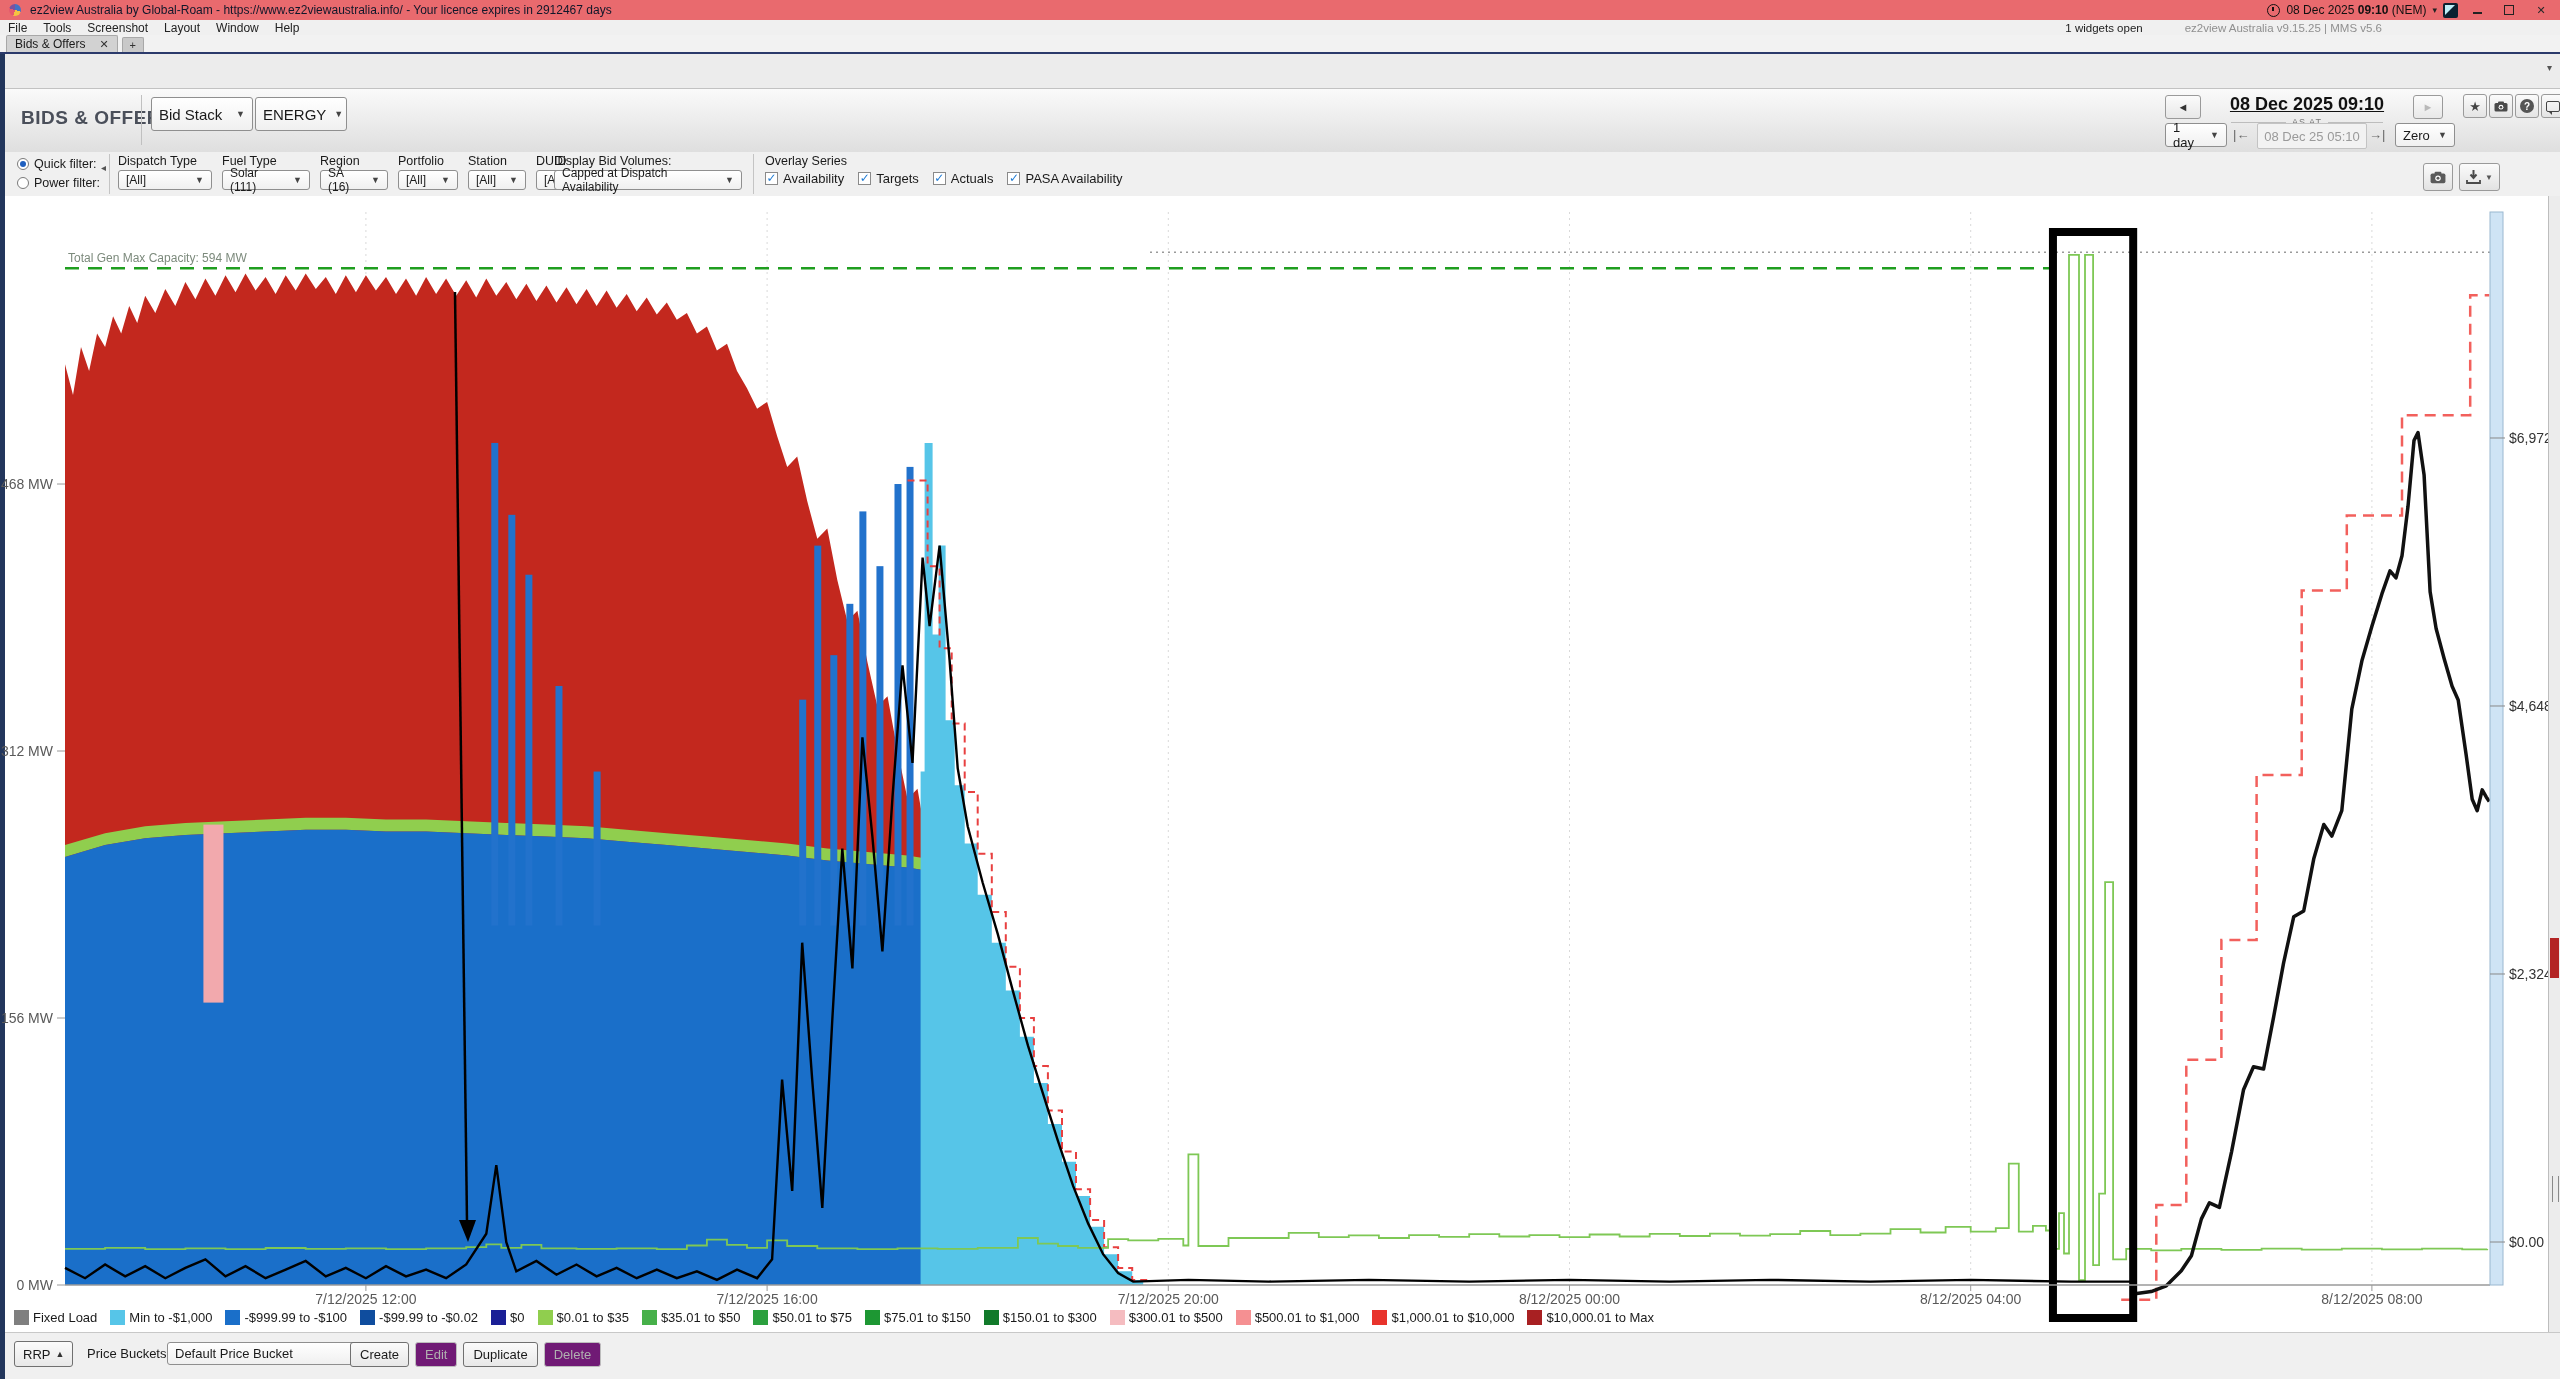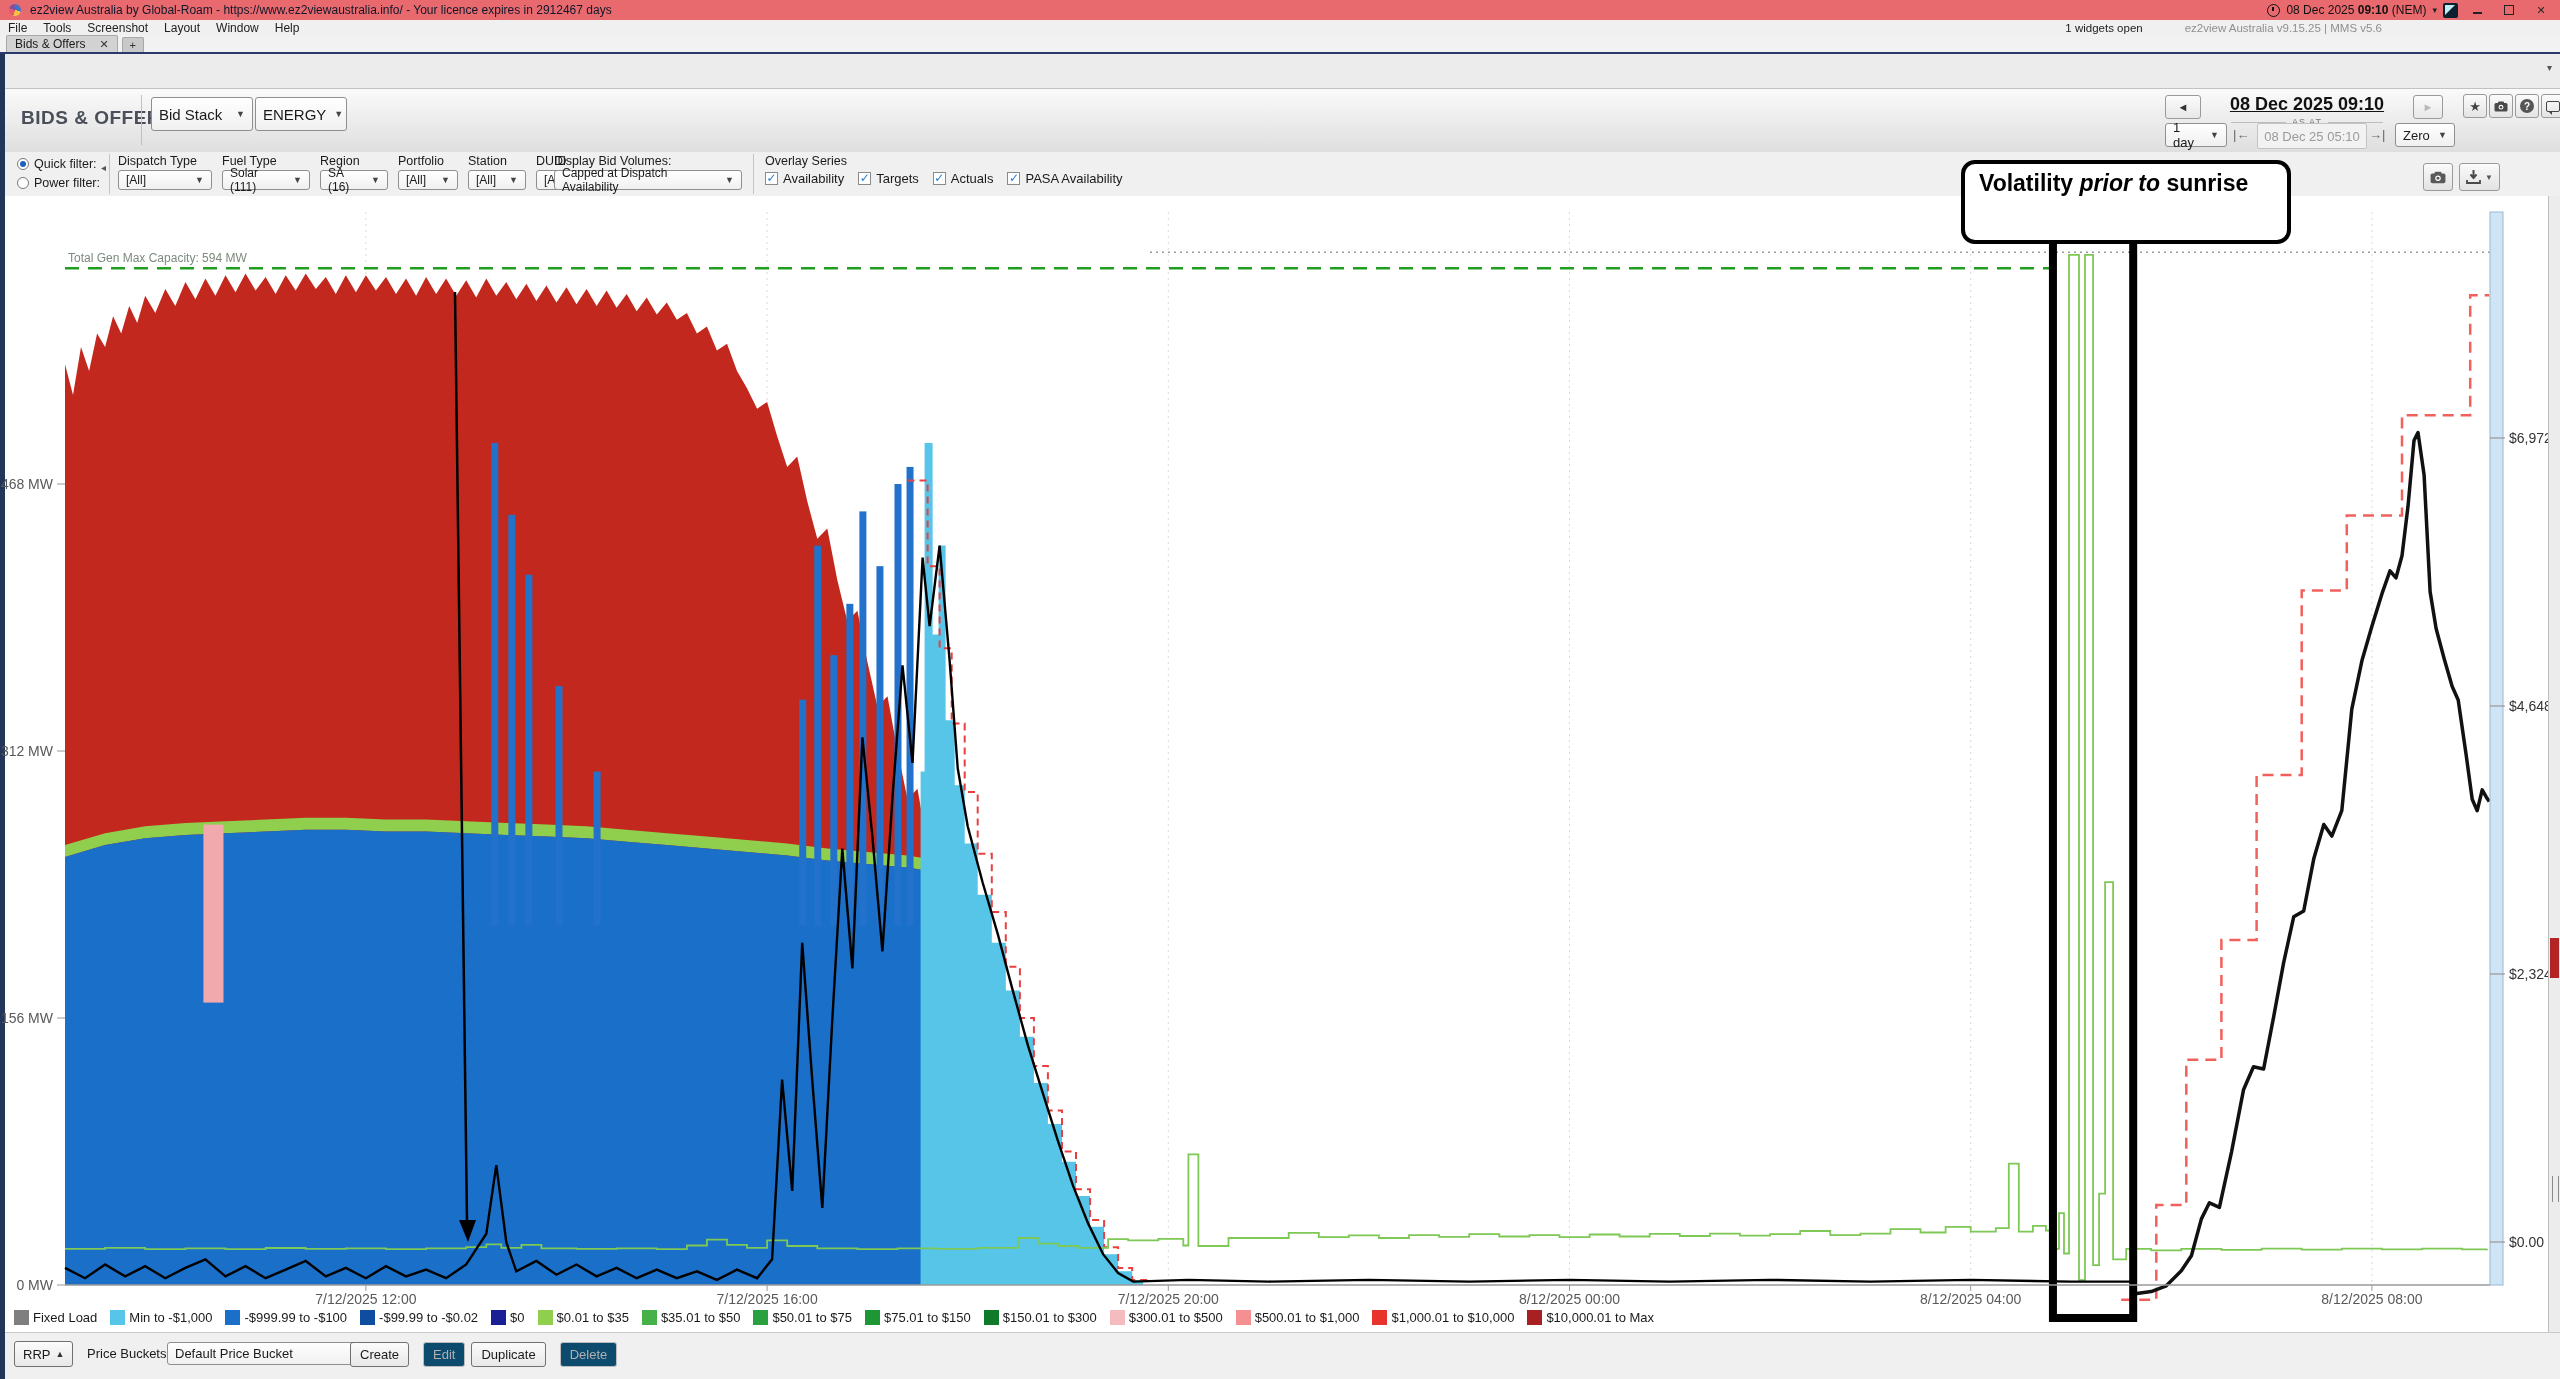--- a/index.html
+++ b/index.html
@@ -96,21 +96,21 @@
   .lgitem{display:flex;align-items:center;gap:4px;}
   .sw{width:15px;height:15px;display:inline-block;}
   
   #bottombar{position:absolute;left:5px;top:1332px;width:2555px;height:47px;background:#f0f0f0;border-top:1px solid #c8c8c8;font-size:13px;color:#1a1a1a;padding-left:48px;}
   #rrpbtn{position:absolute;left:9px;top:8px;height:24px;border:1px solid #707070;border-radius:3px;background:linear-gradient(#fbfbfb,#e8e8e8);display:flex;align-items:center;padding:0 8px;gap:5px;}
   #rrpbtn .up{font-size:9px;color:#333;}
   #pb-label{position:absolute;left:82px;top:13px;}
   #dd-bucket{position:absolute;left:162px;top:9px;width:209px;height:23px;font-size:13px;text-align:right;}
   #pb-btns{position:absolute;left:345px;top:9px;display:flex;gap:6px;}
   .pbtn{height:23px;border:1px solid #707070;border-radius:3px;background:linear-gradient(#fbfbfb,#e8e8e8);display:flex;align-items:center;padding:0 9px;color:#1a1a1a;}
-  .pbtn.dis{color:#b0b0b0;border-color:#bdbdbd;background:#0c4a6e;margin-left:8px;}
+  .pbtn.dis{color:#b0b0b0;border-color:#bdbdbd;background:#701a75;}
   svg text{font-family:"Liberation Sans","DejaVu Sans",sans-serif;}
 </style>
 </head>
 <body>
 
 <div id="titlebar">
   <div id="applogo"></div>
   <span id="wintitle">ez2view Australia by Global-Roam - https://www.ez2viewaustralia.info/ - Your licence expires in 2912467 days</span>
   <div id="tb-right">
     <span id="clock-icon"></span>
@@ -353,21 +353,20 @@
       <rect x="2490" y="212" width="13" height="1073" fill="#cfe4f5" stroke="#9ab8d0" stroke-width="1"></rect>
       <line x1="2490" x2="2505" y1="437.9889599999999" y2="437.9889599999999" stroke="#888"></line>
       <text x="2509" y="442.9889599999999" font-size="14px" fill="#333">$6,972.00</text>
       <line x1="2490" x2="2505" y1="705.9926399999999" y2="705.9926399999999" stroke="#888"></line>
       <text x="2509" y="710.9926399999999" font-size="14px" fill="#333">$4,648.00</text>
       <line x1="2490" x2="2505" y1="973.99632" y2="973.99632" stroke="#888"></line>
       <text x="2509" y="978.99632" font-size="14px" fill="#333">$2,324.00</text>
       <line x1="2490" x2="2505" y1="1242" y2="1242" stroke="#888"></line>
       <text x="2509" y="1247" font-size="14px" fill="#333">$0.00</text>
     </svg>
-  <div id="anno2"><span>Volatility </span><span class="it">prior to</span><span> sunrise</span></div>
 </div>
 
 <div id="legend">
     <div class="lgitem">
       <span class="sw" style="background: rgb(127, 127, 127);"></span>
       <span>Fixed Load</span>
     </div>
     <div class="lgitem">
       <span class="sw" style="background: rgb(86, 197, 232);"></span>
       <span>Min to -$1,000</span>

